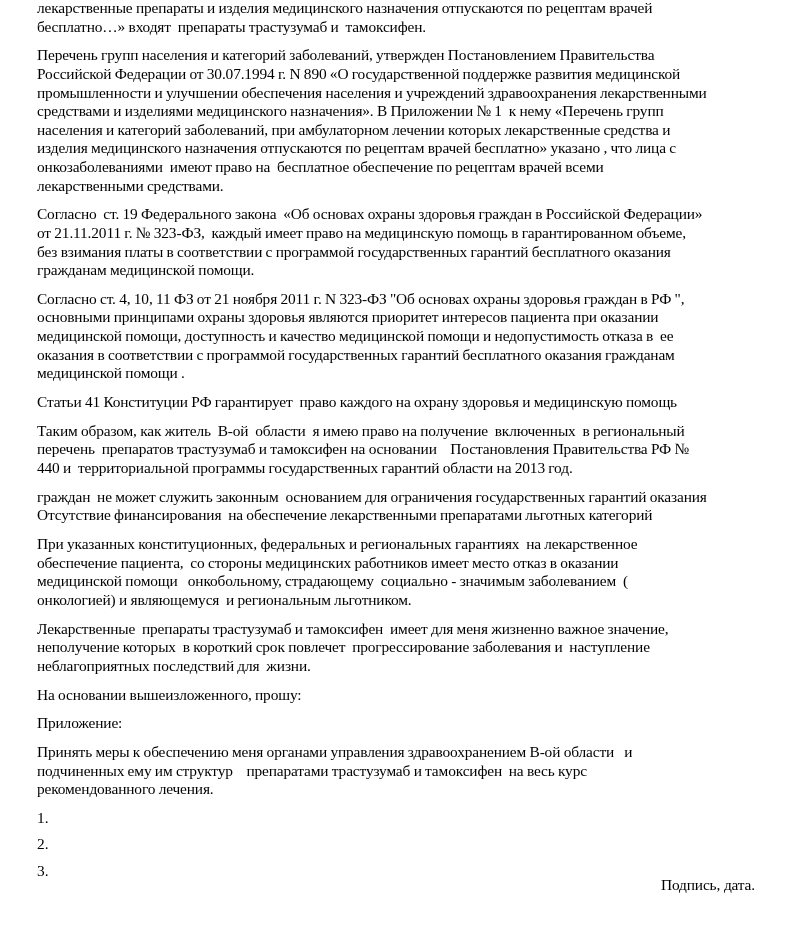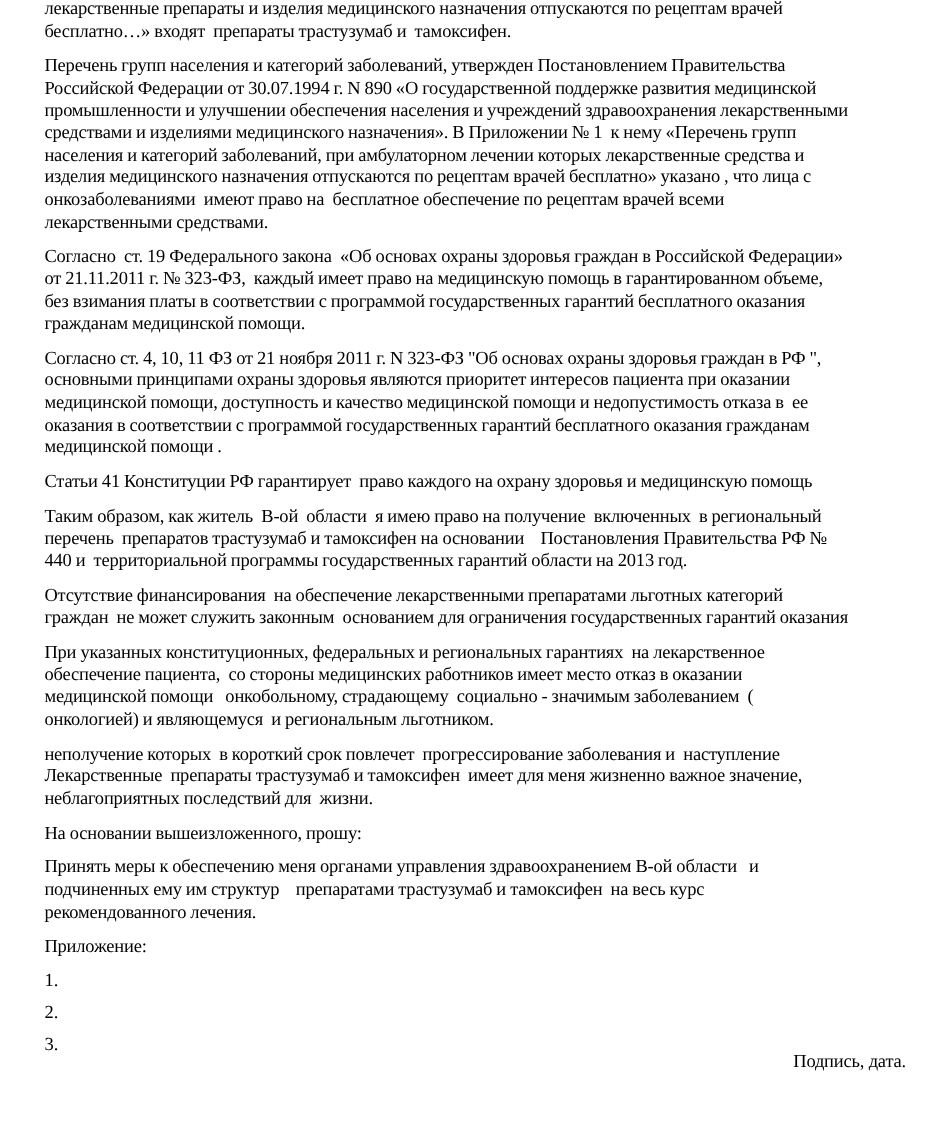--- a/index.html
+++ b/index.html
@@ -54,26 +54,26 @@
 <body>
 
 <div class="page">
   <div id="paragraphs">
       <p class="para first"><span class="line">лекарственные препараты и изделия медицинского назначения отпускаются по рецептам врачей</span><span class="line">бесплатно…» входят  препараты трастузумаб и  тамоксифен.</span></p>
       <p class="para"><span class="line">Перечень групп населения и категорий заболеваний, утвержден Постановлением Правительства</span><span class="line">Российской Федерации от 30.07.1994 г. N 890 «О государственной поддержке развития медицинской</span><span class="line">промышленности и улучшении обеспечения населения и учреждений здравоохранения лекарственными</span><span class="line">средствами и изделиями медицинского назначения». В Приложении № 1  к нему «Перечень групп</span><span class="line">населения и категорий заболеваний, при амбулаторном лечении которых лекарственные средства и</span><span class="line">изделия медицинского назначения отпускаются по рецептам врачей бесплатно» указано , что лица с</span><span class="line">онкозаболеваниями  имеют право на  бесплатное обеспечение по рецептам врачей всеми</span><span class="line">лекарственными средствами.</span></p>
       <p class="para"><span class="line">Согласно  ст. 19 Федерального закона  «Об основах охраны здоровья граждан в Российской Федерации»</span><span class="line">от 21.11.2011 г. № 323-ФЗ,  каждый имеет право на медицинскую помощь в гарантированном объеме,</span><span class="line">без взимания платы в соответствии с программой государственных гарантий бесплатного оказания</span><span class="line">гражданам медицинской помощи.</span></p>
       <p class="para"><span class="line">Согласно ст. 4, 10, 11 ФЗ от 21 ноября 2011 г. N 323-ФЗ "Об основах охраны здоровья граждан в РФ ",</span><span class="line">основными принципами охраны здоровья являются приоритет интересов пациента при оказании</span><span class="line">медицинской помощи, доступность и качество медицинской помощи и недопустимость отказа в  ее</span><span class="line">оказания в соответствии с программой государственных гарантий бесплатного оказания гражданам</span><span class="line">медицинской помощи .</span></p>
       <p class="para"><span class="line">Статьи 41 Конституции РФ гарантирует  право каждого на охрану здоровья и медицинскую помощь</span></p>
       <p class="para"><span class="line">Таким образом, как житель  В-ой  области  я имею право на получение  включенных  в региональный</span><span class="line">перечень  препаратов трастузумаб и тамоксифен на основании    Постановления Правительства РФ №</span><span class="line">440 и  территориальной программы государственных гарантий области на 2013 год.</span></p>
-      <p class="para"><span class="line">Отсутствие финансирования  на обеспечение лекарственными препаратами льготных категорий</span><span class="line">граждан  не может служить законным  основанием для ограничения государственных гарантий оказания</span></p>
+      <p class="para"><span class="line">граждан  не может служить законным  основанием для ограничения государственных гарантий оказания</span><span class="line">Отсутствие финансирования  на обеспечение лекарственными препаратами льготных категорий</span></p>
       <p class="para"><span class="line">При указанных конституционных, федеральных и региональных гарантиях  на лекарственное</span><span class="line">обеспечение пациента,  со стороны медицинских работников имеет место отказ в оказании</span><span class="line">медицинской помощи   онкобольному, страдающему  социально - значимым заболеванием  (</span><span class="line">онкологией) и являющемуся  и региональным льготником.</span></p>
-      <p class="para"><span class="line">неполучение которых  в короткий срок повлечет  прогрессирование заболевания и  наступление</span><span class="line">Лекарственные  препараты трастузумаб и тамоксифен  имеет для меня жизненно важное значение,</span><span class="line">неблагоприятных последствий для  жизни.</span></p>
+      <p class="para"><span class="line">Лекарственные  препараты трастузумаб и тамоксифен  имеет для меня жизненно важное значение,</span><span class="line">неполучение которых  в короткий срок повлечет  прогрессирование заболевания и  наступление</span><span class="line">неблагоприятных последствий для  жизни.</span></p>
       <p class="para"><span class="line">На основании вышеизложенного, прошу:</span></p>
+      <p class="para"><span class="line">Приложение:</span></p>
       <p class="para"><span class="line">Принять меры к обеспечению меня органами управления здравоохранением В-ой области   и</span><span class="line">подчиненных ему им структур    препаратами трастузумаб и тамоксифен  на весь курс</span><span class="line">рекомендованного лечения.</span></p>
-      <p class="para"><span class="line">Приложение:</span></p>
     </div>
   <div id="attachments">
       <div class="list-item">1.</div>
       <div class="list-item">2.</div>
       <div class="list-item">3.</div>
     </div>
 </div>
 <div class="signature">Подпись, дата.</div>
 
 </body></html>

